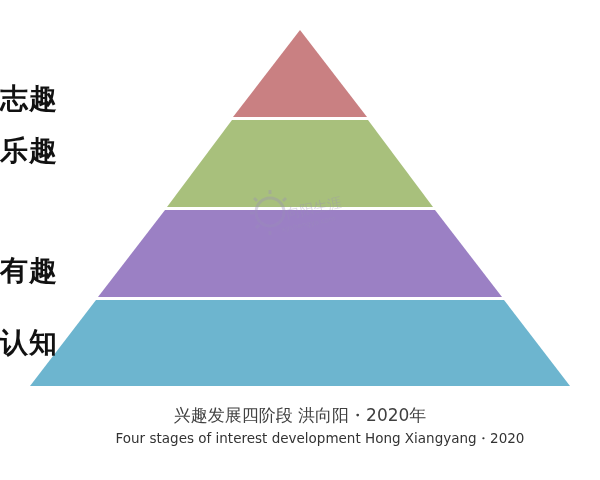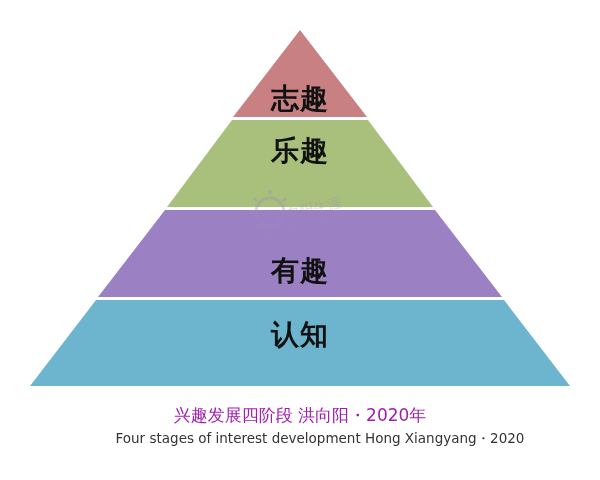--- a/index.html
+++ b/index.html
@@ -1,23 +1,23 @@
 <!DOCTYPE html>
 <html><head>
   <meta charset="utf-8">
   <style>
     html, body { margin: 0; padding: 0; background: #ffffff; }
     body { width: 600px; height: 480px; position: relative; overflow: hidden;
            font-family: "DejaVu Sans", "Liberation Sans", sans-serif; }
     #pyramid { position: absolute; left: 0; top: 0; }
-    .layer-label { position: absolute; left: 0; width: 600px; text-align: center;
+    .layer-label { position: absolute; left: 0; width: 600px; 
                    font-size: 28px; color: #111111; font-weight: bold; letter-spacing: 1px; }
     .watermark { position: absolute; left: 248px; top: 180px; width: 110px; height: 60px; opacity: 0.35; }
     .caption-cn { position: absolute; left: 0; width: 600px; top: 404px; text-align: center;
-                  font-size: 17px; color: #a21caf; }
+                  font-size: 17px; color: #404040; }
     .caption-en { position: absolute; left: 0; width: 600px; top: 430px; text-align: center;
                   font-size: 13.5px; color: #333333; font-family: "DejaVu Sans", sans-serif; padding-left: 20px; }
   </style>
 </head>
 <body>
 
 <svg id="pyramid" width="600" height="400">
   <polygon points="300,30 233,117 367,117" fill="#c98082"></polygon>
   <polygon points="232,120 368,120 433,207 167,207" fill="#a8c07c"></polygon>
   <polygon points="165,210 435,210 502,297 98,297" fill="#9b80c4"></polygon>
@@ -34,16 +34,16 @@
     <line x1="8" y1="48" x2="11" y2="45"></line>
       <line x1="22" y1="55" x2="22" y2="51"></line>
   </g>
   <text x="38" y="34" font-size="14" fill="#9a8fb8" transform="rotate(-12 60 30)">向阳生涯</text>
   <text x="30" y="46" font-size="7" fill="#9a8fb8" transform="rotate(-12 60 30)">xyshengya.com</text>
 </svg>
 
 <div class="layer-label" style="top:80px">志趣</div>
 <div class="layer-label" style="top:132px">乐趣</div>
 <div class="layer-label" style="top:252px">有趣</div>
-<div class="layer-label" style="top:316px">认知</div>
+<div class="layer-label" style="top:324px">认知</div>
 
 <div class="caption-cn">兴趣发展四阶段  洪向阳・2020年</div>
 <div class="caption-en">Four stages of interest development   Hong Xiangyang・2020</div>
 
 </body></html>

